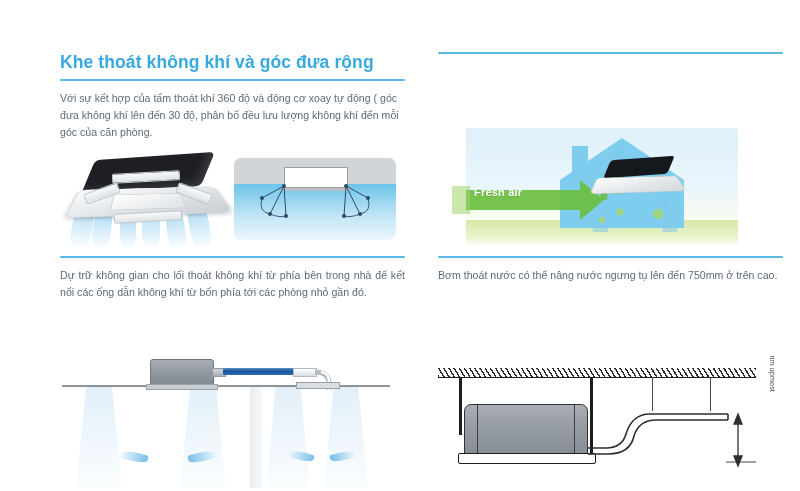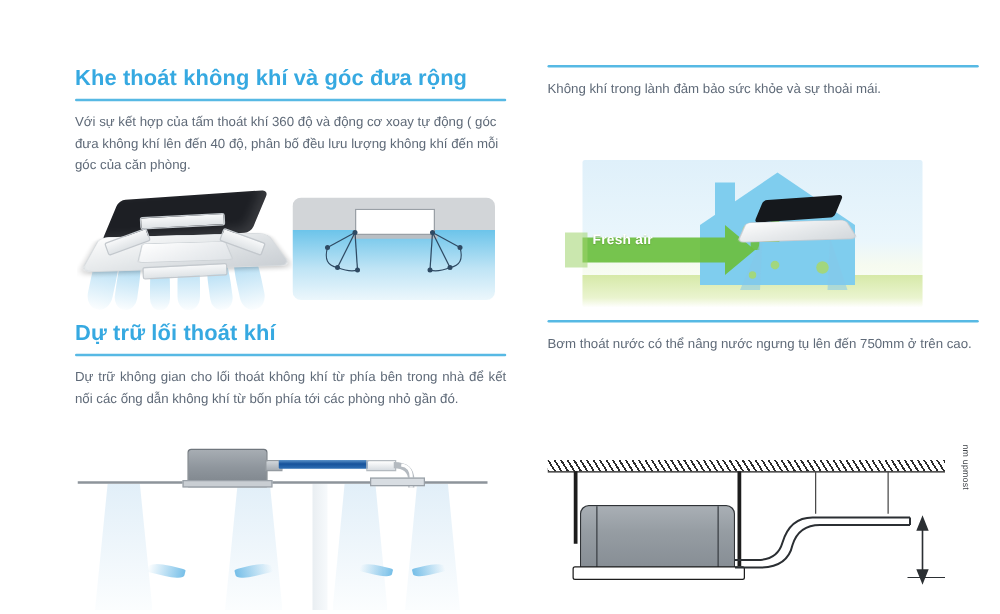--- a/index.html
+++ b/index.html
@@ -252,21 +252,21 @@
   }
 </style>
 </head>
 <body>
 
 <div class="page">
 
   <div class="panel panel-tl">
     <h2 class="panel-title">Khe thoát không khí và góc đưa rộng</h2>
     <div class="panel-rule"></div>
-    <p class="panel-body">Với sự kết hợp của tấm thoát khí 360 độ và động cơ xoay tự động ( góc đưa không khí lên đến 40 độ, phân bố đều lưu lượng không khí đến mỗi góc của căn phòng.</p>
+    <p class="panel-body">Với sự kết hợp của tấm thoát khí 360 độ và động cơ xoay tự động ( góc đưa không khí lên đến 30 độ, phân bố đều lưu lượng không khí đến mỗi góc của căn phòng.</p>
   </div>
 
   <div class="fig fig-tl">
 
     <div class="cassette-scene">
       <div class="cas-stream" style="left:6px;  width:20px; height:60px; transform:rotate(12deg);"></div>
       <div class="cas-stream" style="left:26px; width:18px; height:52px; transform:rotate(8deg);"></div>
       <div class="cas-stream" style="left:52px; width:16px; height:46px;"></div>
       <div class="cas-stream" style="left:74px; width:18px; height:54px;"></div>
       <div class="cas-stream" style="left:98px; width:18px; height:50px; transform:rotate(-8deg);"></div>
@@ -307,21 +307,20 @@
             <circle cx="134" cy="40" r="2"></circle>
           <circle cx="126" cy="56" r="2"></circle>
             <circle cx="110" cy="58" r="2"></circle>
         </g>
       </svg>
     </div>
   </div>
 
   <div class="panel panel-tr">
     <div class="panel-rule"></div>
-    <p class="panel-body">Không khí trong lành đảm bảo sức khỏe và sự thoải mái.</p>
   </div>
 
   <div class="fig fig-tr">
     <div class="fa-sky"></div>
     <div class="fa-grass"></div>
 
     <svg width="300" height="118" style="position:absolute;left:0;top:0;">
 
       <g fill="#7fcdee">
         <polygon points="170,10 232,52 232,100 108,100 108,52"></polygon>
@@ -350,21 +349,20 @@
 
     <div class="fa-unit">
       <div class="u-top"></div>
       <div class="u-panel"></div>
     </div>
 
     <div class="fa-label">Fresh air</div>
   </div>
 
   <div class="panel panel-bl">
-    <h2 class="panel-title">Dự trữ lối thoát khí</h2>
     <div class="panel-rule"></div>
     <p class="panel-body justify">Dự trữ không gian cho lối thoát không khí từ phía bên trong nhà để kết nối các ống dẫn không khí từ bốn phía tới các phòng nhỏ gần đó.</p>
   </div>
 
   <div class="fig fig-bl">
 
     <div class="bl-plume" style="left:14px;  top:31px; width:46px; height:101px; clip-path:polygon(22% 0,78% 0,100% 100%,0 100%);"></div>
     <div class="bl-plume" style="left:118px; top:31px; width:46px; height:101px; clip-path:polygon(22% 0,78% 0,100% 100%,0 100%);"></div>
     <div class="bl-plume" style="left:204px; top:31px; width:44px; height:101px; clip-path:polygon(22% 0,78% 0,100% 100%,0 100%);"></div>
     <div class="bl-plume" style="left:262px; top:31px; width:44px; height:101px; clip-path:polygon(22% 0,78% 0,100% 100%,0 100%);"></div>

